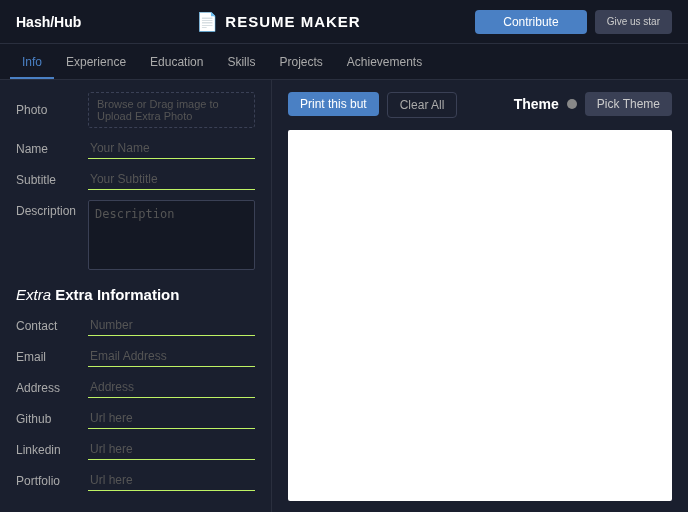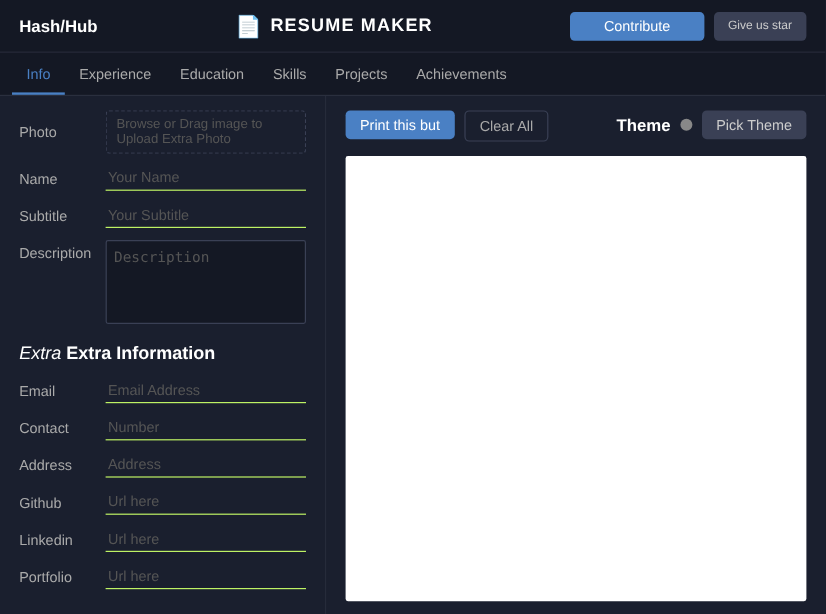--- a/index.html
+++ b/index.html
@@ -309,27 +309,27 @@
     <div class="description-row">
       <div class="description-label">Description</div>
       <textarea class="form-textarea" placeholder="Description" style=""></textarea>
     </div>
 
     <div class="subsection-title">
       <span class="italic">Extra </span><span>Extra Information</span>
     </div>
 
     <div class="form-row">
+      <div class="form-label">Contact</div>
+      <input class="form-input" type="tel" placeholder="Number" style="">
+    </div>
+
+    <div class="form-row">
       <div class="form-label">Email</div>
       <input class="form-input" type="email" placeholder="Email Address" style="">
-    </div>
-
-    <div class="form-row">
-      <div class="form-label">Contact</div>
-      <input class="form-input" type="tel" placeholder="Number" style="">
     </div>
 
     <div class="form-row">
       <div class="form-label">Address</div>
       <input class="form-input" type="text" placeholder="Address" style="">
     </div>
 
     <div class="form-row">
       <div class="form-label">Github</div>
       <input class="form-input" type="url" placeholder="Url here" style="">

